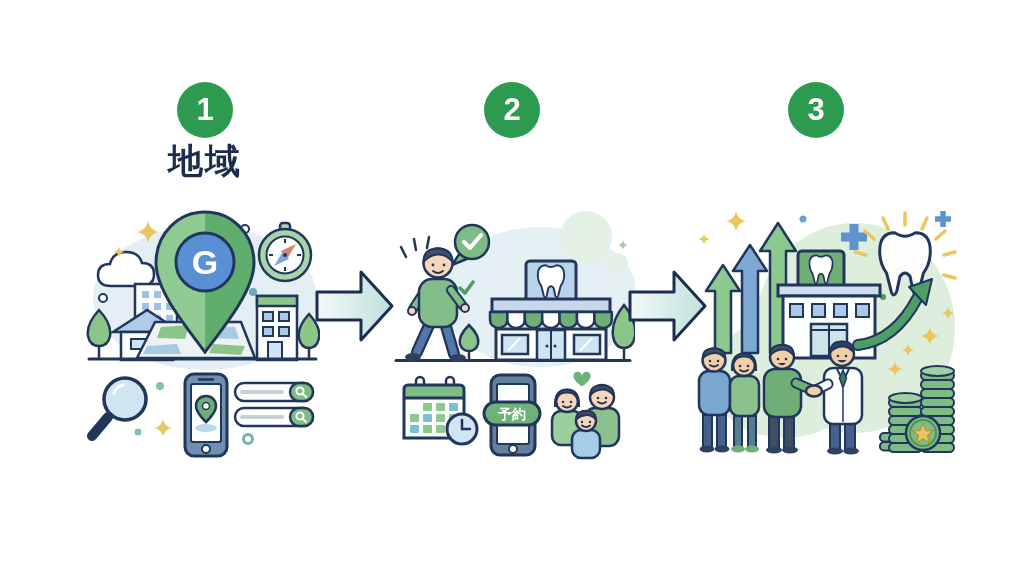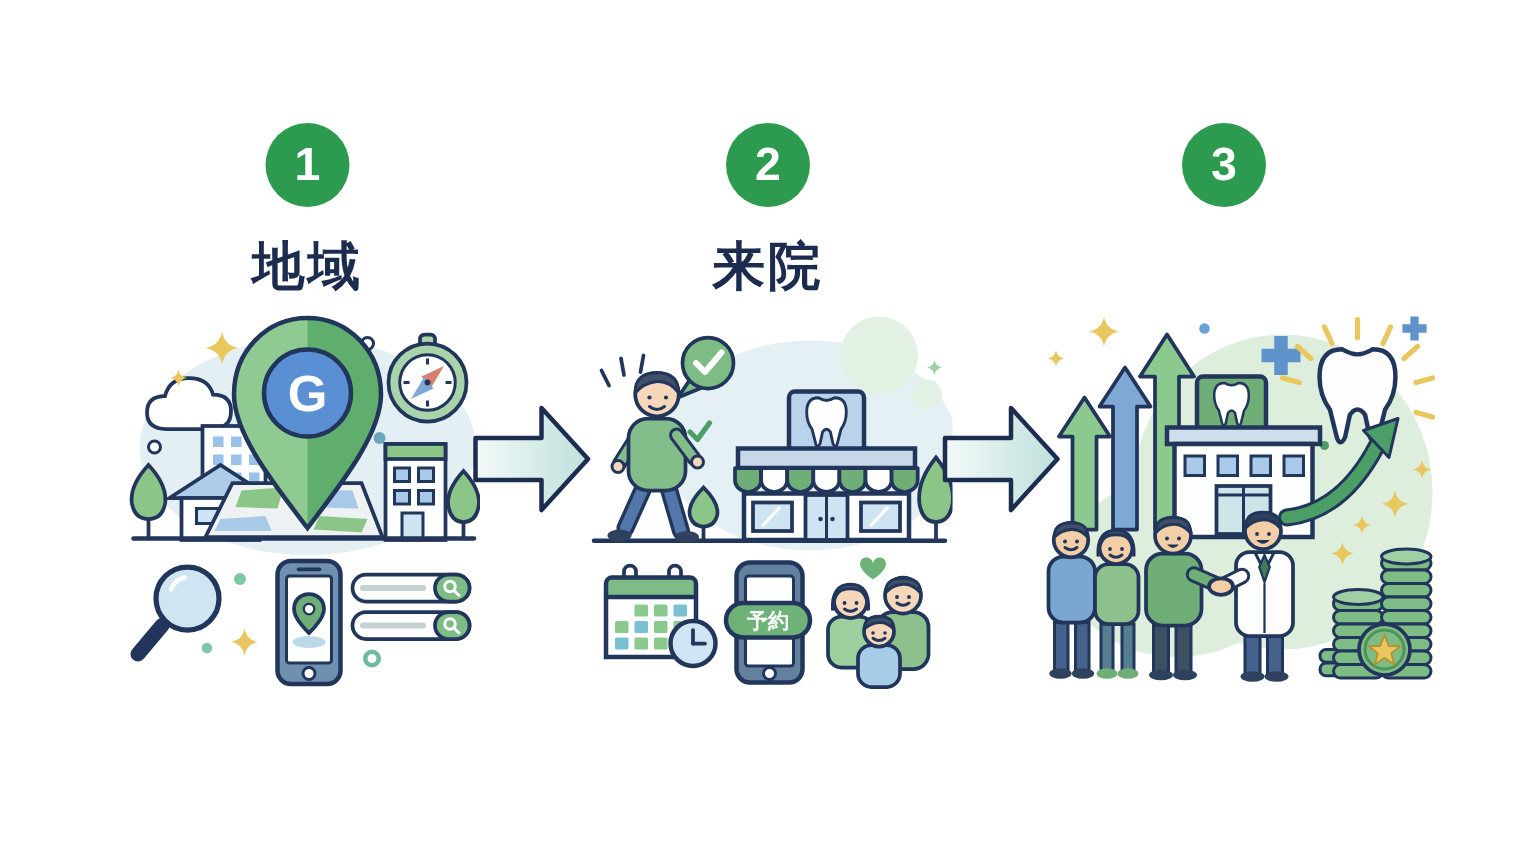--- a/index.html
+++ b/index.html
@@ -7,21 +7,21 @@
     position:relative;width:1024px;height:572px;background:#ffffff;overflow:hidden;
     font-family:"Liberation Sans",sans-serif;
   }
   .step-header{position:absolute;width:180px;text-align:center;}
   .step-circle{
     width:56px;height:56px;border-radius:50%;margin:0 auto;
     display:flex;align-items:center;justify-content:center;
     color:#fff;font-size:31px;font-weight:bold;
   }
   .step-label{
-    margin-top:16px;font-size:35px;font-weight:bold;color:#1c2c4e;letter-spacing:2px;
+    margin-top:0;font-size:35px;font-weight:bold;color:#1c2c4e;letter-spacing:2px;
   }
   .panel,.flow-arrow{position:absolute;}
   svg text{font-family:"Liberation Sans",sans-serif;}
 </style>
 </head>
 <body>
 
 <div id="canvas">
 
   <svg width="0" height="0" style="position:absolute" aria-hidden="true">
@@ -41,21 +41,20 @@
   <div class="step-header" style="left:115px;top:82px">
     <div class="step-circle" style="background:#2d9b4f">
       <span>1</span>
     </div>
     <div class="step-label">地域</div>
   </div>
   <div class="step-header" style="left:422px;top:82px">
     <div class="step-circle" style="background:#2d9b4f">
       <span>2</span>
     </div>
-    <div class="step-label">来院</div>
   </div>
   <div class="step-header" style="left:726px;top:82px">
     <div class="step-circle" style="background:#2d9b4f">
       <span>3</span>
     </div>
   </div>
 
   <svg class="panel" style="left:85px;top:200px" width="235" height="260" viewBox="0 0 235 260">
     <ellipse cx="120" cy="98" rx="112" ry="72" fill="#e3eff3"></ellipse>
     <path d="M26 86 q-13 0 -13 -11 q0 -11 12 -11 q3 -12 16 -12 q13 0 16 11 q12 0 12 11 q0 12 -13 12 z" fill="#fff" stroke="#22365c" stroke-width="2.5"></path>

